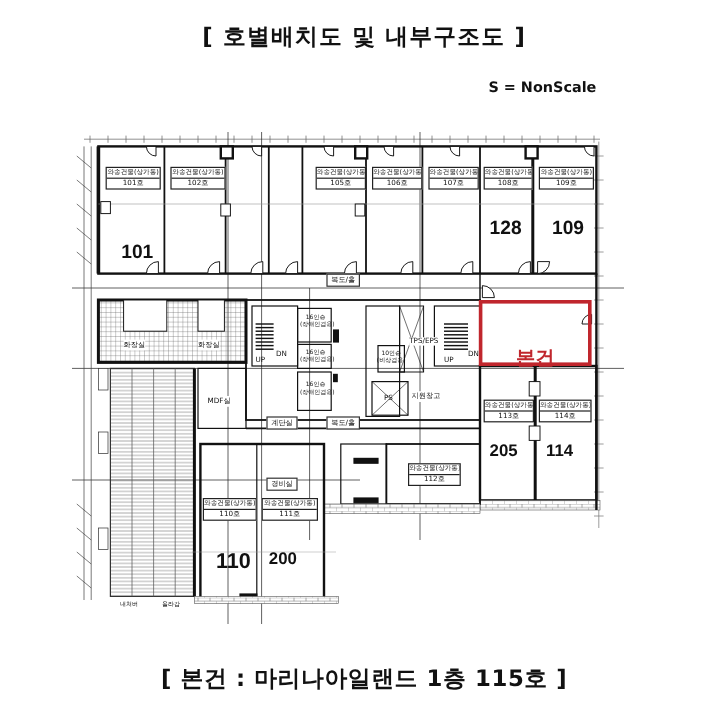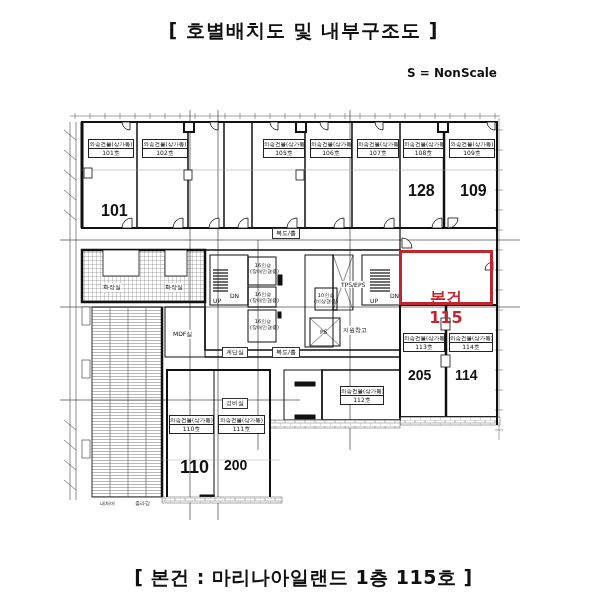--- a/index.html
+++ b/index.html
@@ -1,19 +1,19 @@
 <!DOCTYPE html>
 <html><head>
 <meta charset="utf-8">
 <style>
   html,body{margin:0;padding:0;background:#ffffff;}
   body{width:607px;height:600px;position:relative;overflow:hidden;font-family:"DejaVu Sans",sans-serif;color:#111;}
   .title{position:absolute;left:0;top:18px;width:607px;text-align:center;font-size:19px;font-weight:bold;letter-spacing:1px;}
   .scale{position:absolute;right:110px;top:66px;font-size:12px;font-weight:bold;}
-  .footer{position:absolute;left:0;top:565px;width:607px;text-align:center;font-size:19px;font-weight:bold;letter-spacing:0.5px;}
+  .footer{position:absolute;left:0;top:553px;width:607px;text-align:center;font-size:19px;font-weight:bold;letter-spacing:0.5px;}
   .plan{position:absolute;left:0;top:0;width:607px;height:600px;}
   .room-num{position:absolute;font-size:16px;font-weight:bold;font-family:"Liberation Sans",sans-serif;}
   .tag{position:absolute;border:1px solid #222;background:#fff;font-size:5.5px;text-align:center;line-height:8px;}
   .tag .t1{border-bottom:1px solid #222;height:8px;overflow:hidden;white-space:nowrap;}
   .tag .t2{height:8px;font-size:6px;}
   .lbl{position:absolute;font-size:6px;background:#fff;border:1px solid #333;padding:0 3px;white-space:nowrap;}
   .lbl-nb{position:absolute;font-size:6px;white-space:nowrap;}
   .highlight{position:absolute;left:399px;top:250px;width:94px;height:55px;border:3px solid #c0262d;box-sizing:border-box;}
   .hl-text{position:absolute;left:399px;top:256px;width:94px;text-align:center;color:#c0262d;font-weight:bold;font-size:16px;line-height:20px;margin-top:32px;}
 </style>
@@ -338,16 +338,15 @@
 <div class="lbl-nb" style="left:230px;top:292px;">DN</div>
 <div class="lbl-nb" style="left:370px;top:297px;">UP</div>
 <div class="lbl-nb" style="left:390px;top:292px;">DN</div>
 
 <div class="lbl-nb" style="left:100px;top:500px;font-size:5px;">내처버</div>
 <div class="lbl-nb" style="left:135px;top:500px;font-size:5px;">올라감</div>
 
 <div class="highlight"></div>
 <div class="hl-text">
   <div>본건</div>
-  <div>115</div>
 </div>
 
 <div class="footer">[ 본건 : 마리나아일랜드 1층 115호 ]</div>
 
 </body></html>

